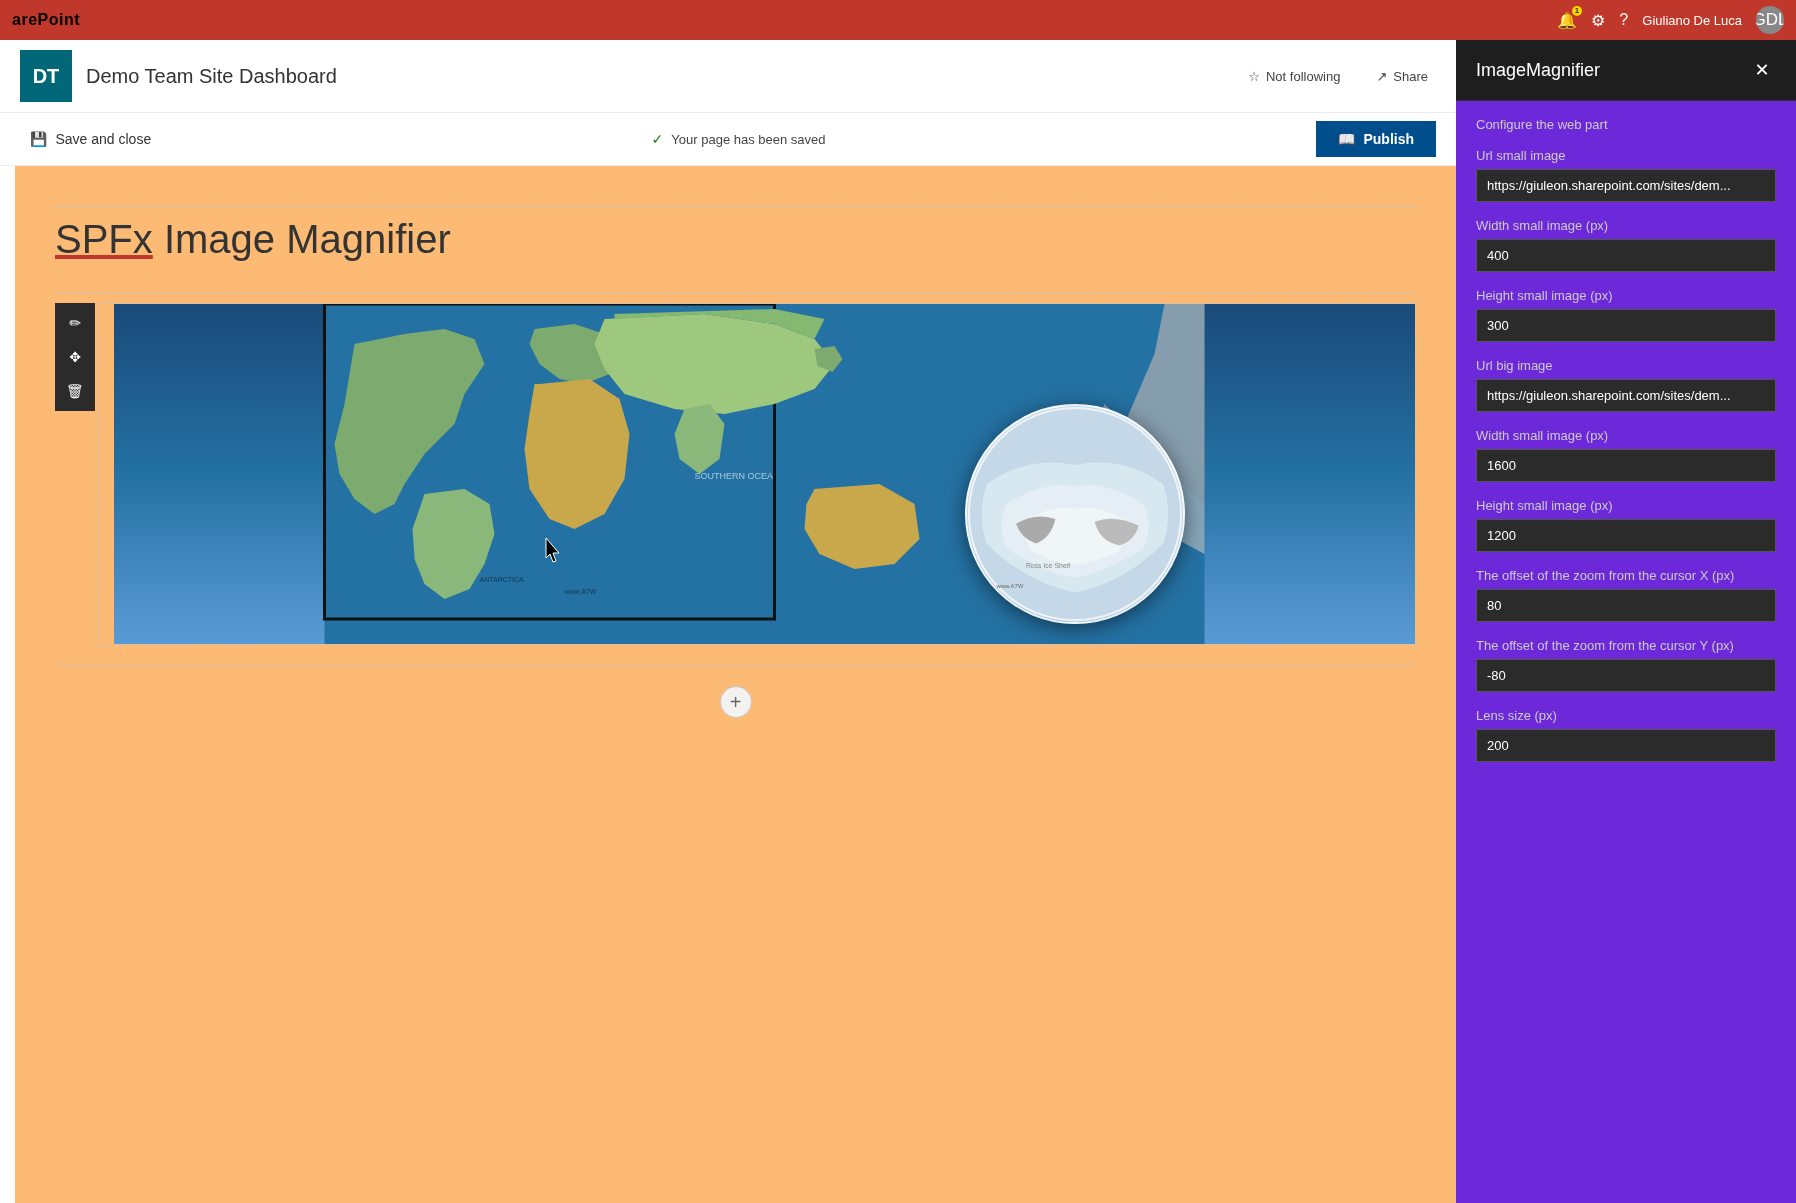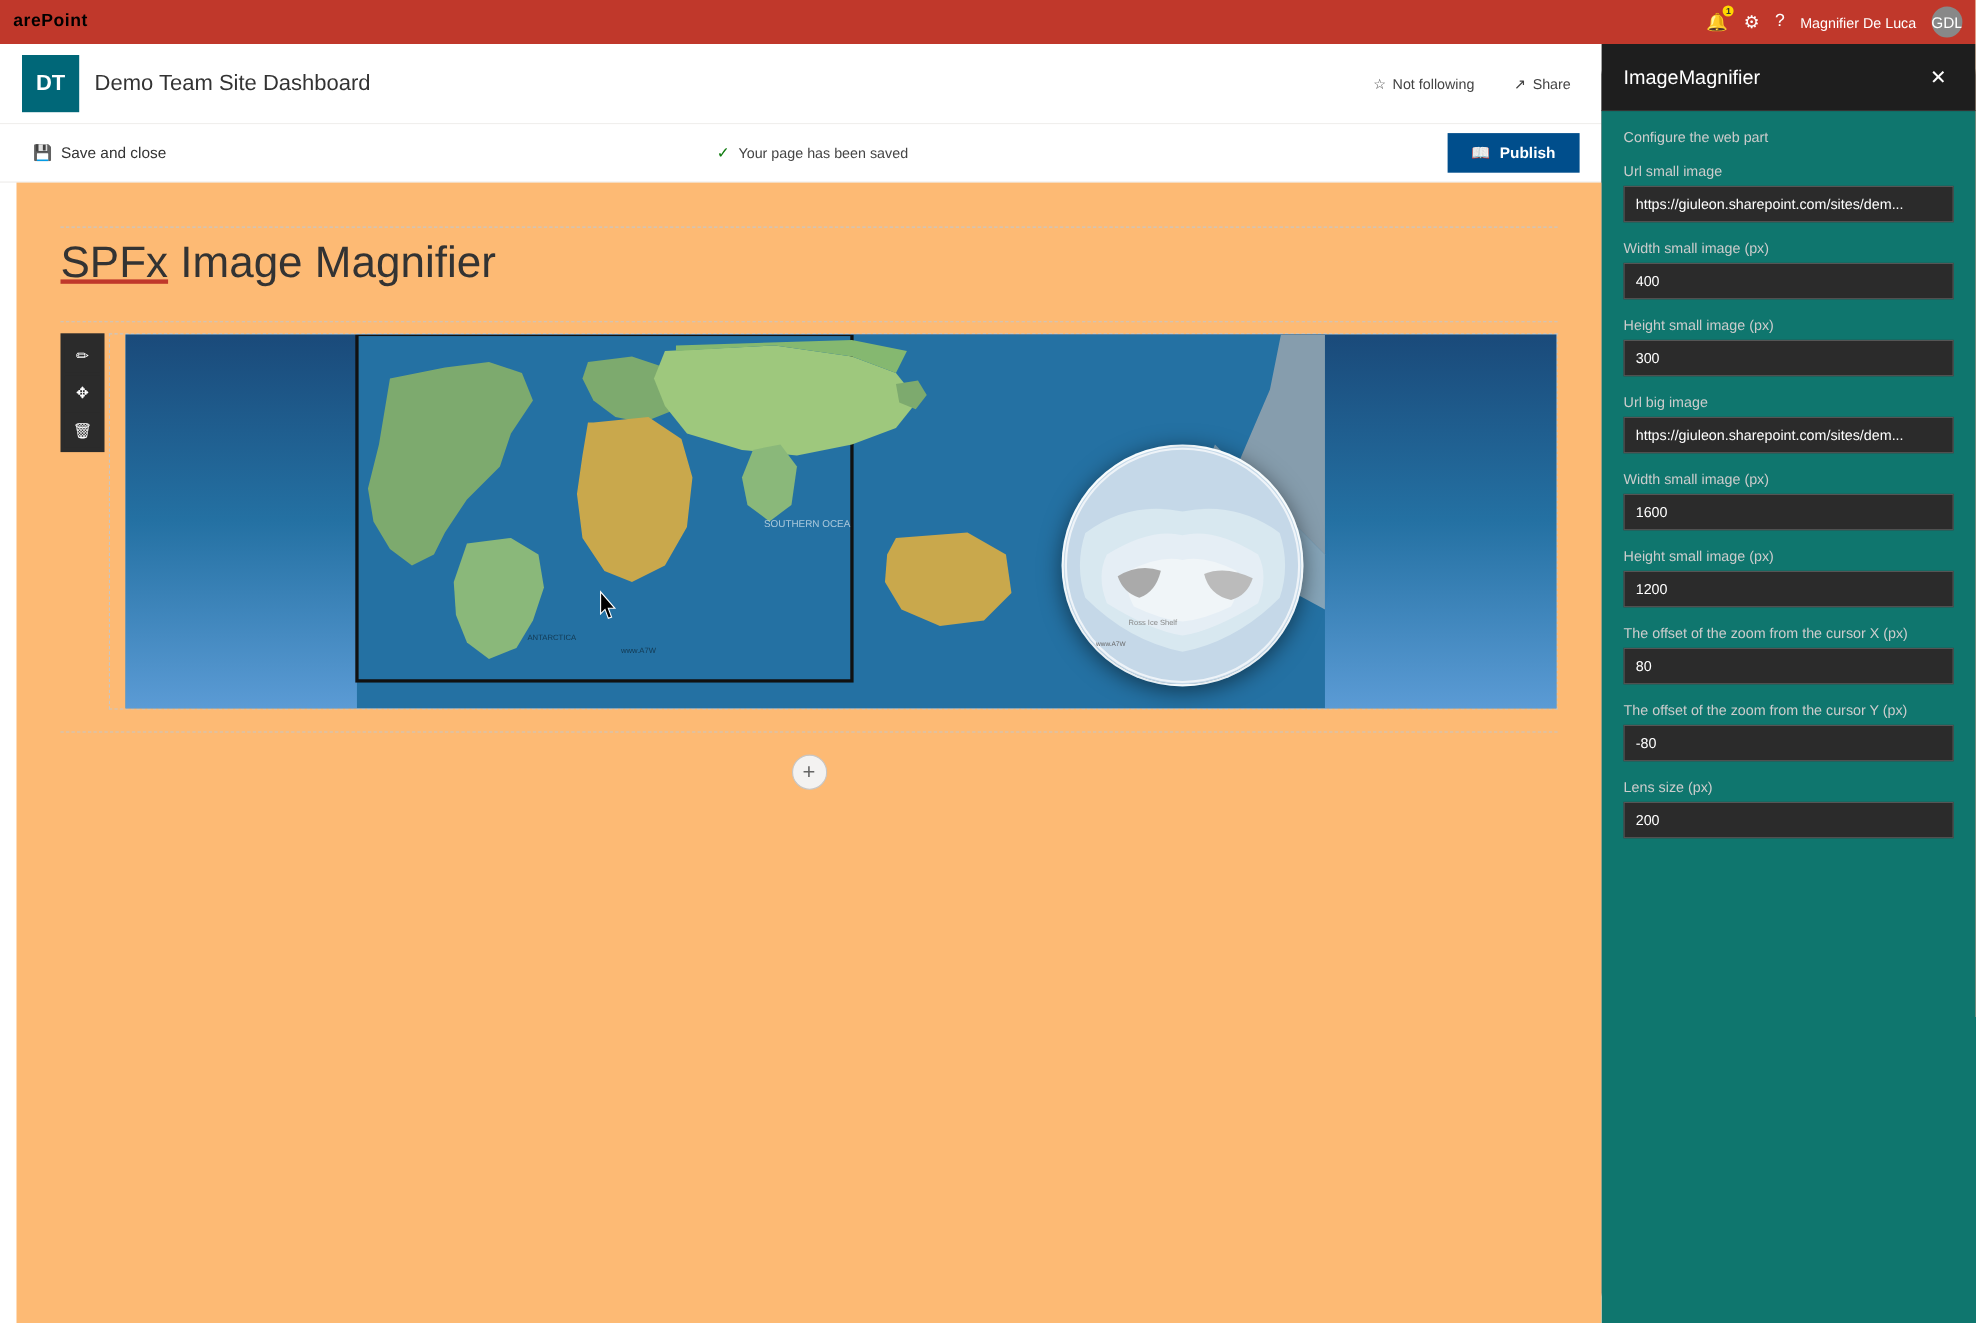--- a/index.html
+++ b/index.html
@@ -64,21 +64,21 @@
     .user-avatar {
       width: 28px;
       height: 28px;
       border-radius: 50%;
       background: #888;
       overflow: hidden;
       display: flex;
       align-items: center;
       justify-content: center;
       color: white;
-      font-size: 14px;
+      font-size: 17px;
     }
 
     
     .main-container {
       display: flex;
       height: calc(1203px - 40px);
       position: relative;
     }
 
     
@@ -312,21 +312,21 @@
       align-items: center;
       justify-content: center;
       width: 28px;
       height: 28px;
     }
 
     .panel-body {
       flex: 1;
       overflow-y: auto;
       padding: 16px 20px;
-      background: #0f766e;
+      background: #6d28d9;
     }
     .panel-body::-webkit-scrollbar { width: 6px; }
     .panel-body::-webkit-scrollbar-track { background: #2b2b2b; }
     .panel-body::-webkit-scrollbar-thumb { background: #555; border-radius: 3px; }
 
     .configure-label {
       color: #ccc;
       font-size: 13px;
       margin-bottom: 16px;
     }
@@ -378,21 +378,21 @@
     <button class="nav-icon-btn">
       <span>🔔</span>
       <span class="badge">1</span>
     </button>
     <button class="nav-icon-btn">
       <span>⚙</span>
     </button>
     <button class="nav-icon-btn">
       <span>?</span>
     </button>
-    <span class="user-name">Magnifier De Luca</span>
+    <span class="user-name">Giuliano De Luca</span>
     <div class="user-avatar">
       <span>GDL</span>
     </div>
   </div>
 </div>
 
 <div class="main-container">
 
   <div class="content-area">
 

